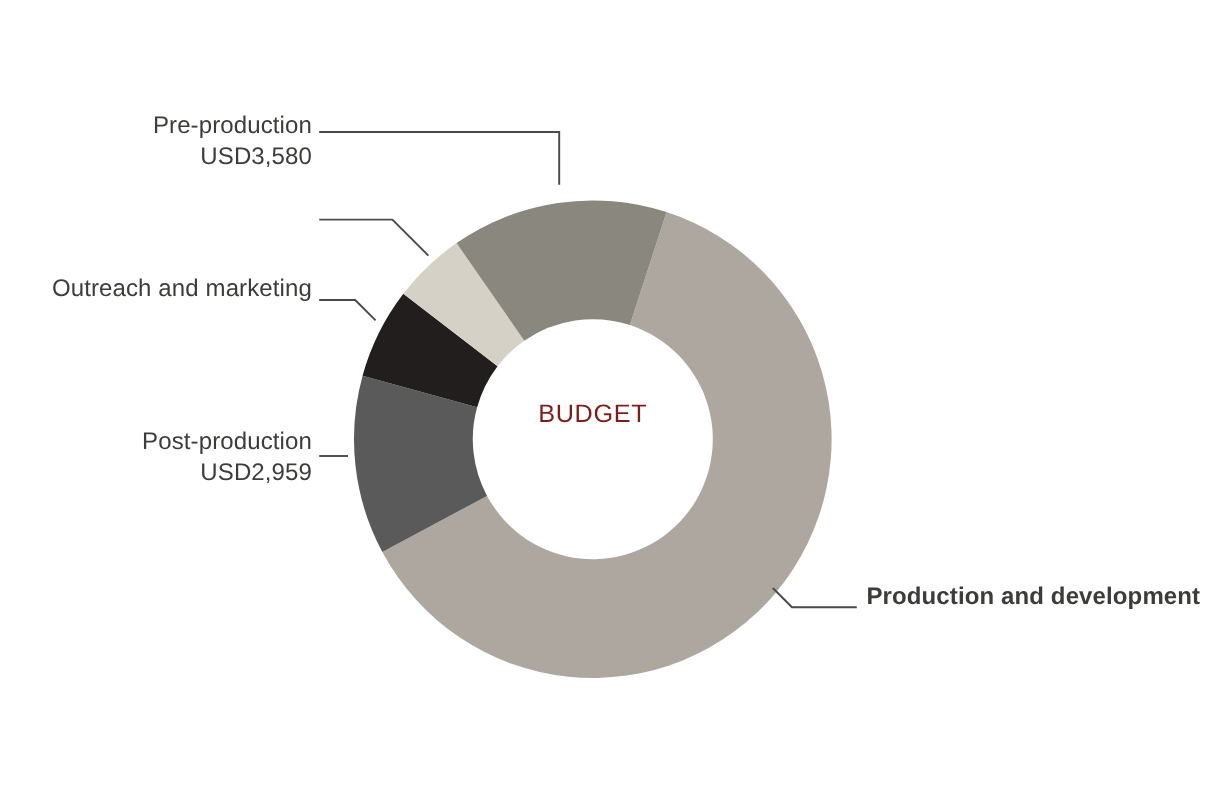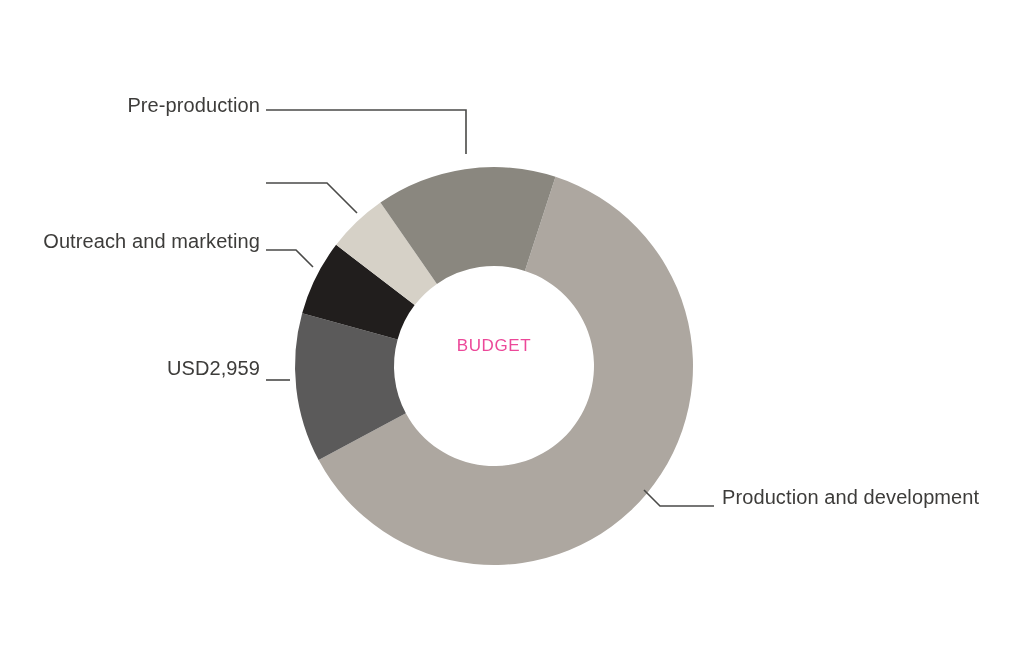--- a/index.html
+++ b/index.html
@@ -39,32 +39,32 @@
   .label-block .lbl-name { display: block; }
   .label-block .lbl-value { display: block; }
   .align-right { text-align: right; }
   .align-left  { text-align: left; }
 
   
   #label-pre-production      { left: 10px;  top: 92px;  width: 250px; }
   #label-distribution        { left: 10px;  top: 154px; width: 250px; }
   #label-outreach-marketing  { left: 10px;  top: 228px; width: 250px; }
   #label-post-production     { left: 10px;  top: 355px; width: 250px; }
-  #label-production-development { left: 722px; top: 484px; width: 290px; }
+  #label-production-development { left: 722px; top: 484px; width: 290px; font-weight: bold; }
 
   .center-text {
     position: absolute;
     left: 394px;
     top: 330px;
     width: 200px;
     text-align: center;
-    font-size: 17px;
+    font-size: 21px;
     line-height: 31px;
     letter-spacing: 0.6px;
-    color: #ec4899;
+    color: #7f1d1d;
   }
   .center-text span { display: block; }
 </style>
 </head>
 <body>
 
 <div id="chart-root">
 
   <svg id="donut-svg" viewBox="0 0 1024 660" aria-hidden="true">
 
@@ -84,28 +84,30 @@
       <polyline points="714,506 660,506 644,490"></polyline>
     </g>
   </svg>
 
   <div class="center-text">
     <span>BUDGET</span>
   </div>
 
   <div class="label-block align-right" id="label-pre-production">
     <span class="lbl-name">Pre-production</span>
+    <span class="lbl-value">USD3,580</span>
   </div>
 
 
   <div class="label-block align-right" id="label-outreach-marketing">
     <span class="lbl-name">Outreach and marketing</span>
   </div>
 
   <div class="label-block align-right" id="label-post-production">
+    <span class="lbl-name">Post-production</span>
     <span class="lbl-value">USD2,959</span>
   </div>
 
   <div class="label-block align-left" id="label-production-development">
     <span class="lbl-name">Production and development</span>
   </div>
 
 </div>
 
 </body></html>

